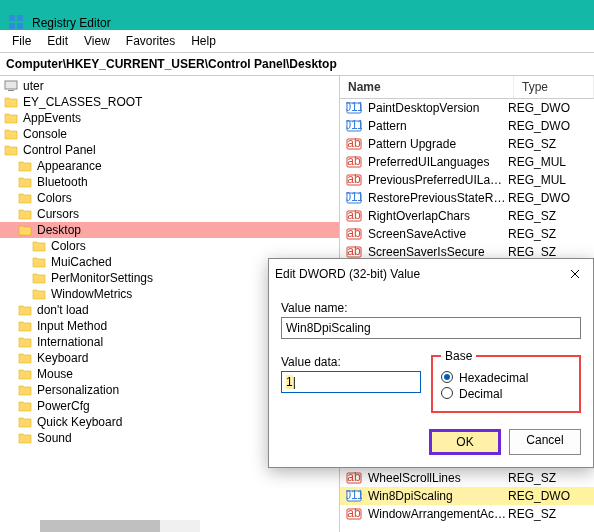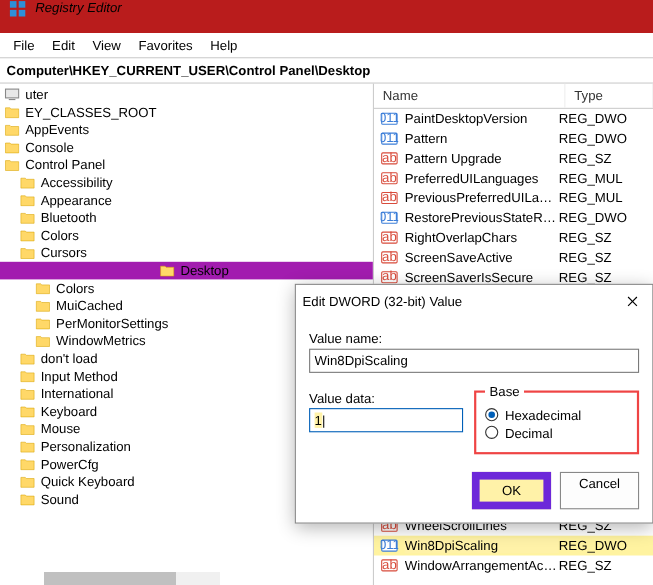--- a/index.html
+++ b/index.html
@@ -1,35 +1,35 @@
 <!DOCTYPE html>
 <html><head>
 <meta charset="utf-8">
 <style>
   * { margin: 0; padding: 0; box-sizing: border-box; font-family: "Segoe UI", Tahoma, sans-serif; font-size: 12px; }
   body { background: #fff; width: 594px; height: 532px; overflow: hidden; position: relative; }
-  .titlebar { height: 30px; display: flex; align-items: flex-start; padding: 0 8px; background: #b91c1c; font-style: italic; }
+  .titlebar { height: 30px; display: flex; align-items: flex-end; padding: 0 8px; background: #14b8a6; }
   .titlebar .icon { width: 16px; height: 16px; margin-right: 8px; }
   .titlebar .title { color: #000; }
   .menubar { height: 22px; display: flex; align-items: center; padding: 0 4px; }
   .menubar .item { padding: 2px 8px; cursor: default; }
   .addressbar { padding: 2px 4px; border: 1px solid #ccc; border-left: none; border-right: none; }
   .addressbar input { width: 100%; border: none; outline: none; padding: 2px; font-size: 12px; font-weight: bold; }
   .main { display: flex; height: calc(100% - 74px); }
   .tree { width: 340px; border-right: 1px solid #ccc; padding: 2px 0; overflow: hidden; }
   .tree-item { display: flex; align-items: center; padding: 1px 4px; cursor: default; white-space: nowrap; }
-  .tree-item.selected { background: #a21caf; justify-content: center; }
+  .tree-item.selected { background: #fca5a5; }
   .tree-item .folder-ico { width: 14px; height: 12px; margin-right: 5px; flex-shrink:0; }
   .tree-item .indent0 { margin-left: 0; }
   .tree-item .indent1 { margin-left: 14px; }
   .tree-item .indent2 { margin-left: 28px; }
   .list { flex: 1; display: flex; flex-direction: column; overflow:hidden; }
   .list-header { display: flex; border-bottom: 1px solid #ccc; }
   .list-header .col { padding: 4px 8px; border-right: 1px solid #eee; color: #333; }
-  .col-name { flex: 1 1 auto; }
+  .col-name { flex: 1 1 auto; font-weight: bold; }
   .col-type { width: 80px; flex-shrink:0; }
   .list-body { flex:1; overflow:hidden; }
   .row { display: flex; align-items: center; padding: 1px 6px; cursor: default; white-space: nowrap; }
   .row.selected { background: #fff3a0; }
   .row .val-ico { width: 16px; height: 16px; margin-right: 6px; flex-shrink: 0; }
   .row .name { flex: 1 1 auto; overflow: hidden; text-overflow: ellipsis; }
   .row .type { width: 80px; flex-shrink:0; text-align:left; }
   
   .dialog { position: absolute; left: 268px; top: 258px; width: 326px; background: #fff; border: 1px solid #888; box-shadow: 0 4px 16px rgba(0,0,0,0.3); }
   .dialog-title { display:flex; align-items:center; justify-content:space-between; padding: 6px 6px; font-size: 12px; }
@@ -41,21 +41,21 @@
   .dcol { flex:1; }
   .valdata { width:140px; border:1px solid #005fb8; background:#fff; padding:3px 4px; }
   .valdata .sel { background:#fff2a8; }
   .fieldset { border:2px solid #ef4444; padding:6px 8px 8px; }
   .legend { padding:0 4px; }
   .radio { display:flex; align-items:flex-start; gap:6px; margin:2px 0; }
   .radio .dot { width:12px; height:12px; border:1px solid #333; border-radius:50%; display:flex; align-items:center; justify-content:center; }
   .radio.checked .dot::after { content:""; width:6px; height:6px; border-radius:50%; background:#005fb8; }
   .dialog-buttons { display:flex; justify-content:flex-end; gap:8px; margin-top:16px; }
   .btn { min-width:72px; padding:3px 10px; border:1px solid #888; background:#fdfdfd; cursor:default; text-align:center; }
-  .btn.primary { border:7px solid #6d28d9; background:#fff2a8; }
+  .btn.primary { border:3px solid #6d28d9; background:#fff2a8; }
   .hscroll { position:absolute; left:40px; bottom:0; width:160px; height:12px; background:#f0f0f0; }
   .hscroll .thumb { height:100%; width:120px; background:#c0c0c0; }
 </style>
 </head>
 <body>
 
 <div class="titlebar">
   <span class="icon">
     <svg viewBox="0 0 16 16" width="16" height="16">
         <rect x="1" y="1" width="6" height="6" fill="#2e8fd8"></rect>
@@ -109,27 +109,20 @@
             <path d="M1 2h4l1 1h7v8H1z" fill="#ffd868" stroke="#d9a400" stroke-width="0.5"></path>
           </svg></span>
         <span>Console</span>
       </div>
       <div class="tree-item">
         <span class="indent0"></span>
         <span class="folder-ico"><svg viewBox="0 0 14 12" width="14" height="12">
             <path d="M1 2h4l1 1h7v8H1z" fill="#ffd868" stroke="#d9a400" stroke-width="0.5"></path>
           </svg></span>
         <span>Control Panel</span>
-      </div>
-      <div class="tree-item">
-        <span class="indent1"></span>
-        <span class="folder-ico"><svg viewBox="0 0 14 12" width="14" height="12">
-            <path d="M1 2h4l1 1h7v8H1z" fill="#ffd868" stroke="#d9a400" stroke-width="0.5"></path>
-          </svg></span>
-        <span>Accessibility</span>
       </div>
       <div class="tree-item">
         <span class="indent1"></span>
         <span class="folder-ico"><svg viewBox="0 0 14 12" width="14" height="12">
             <path d="M1 2h4l1 1h7v8H1z" fill="#ffd868" stroke="#d9a400" stroke-width="0.5"></path>
           </svg></span>
         <span>Appearance</span>
       </div>
       <div class="tree-item">
         <span class="indent1"></span>

